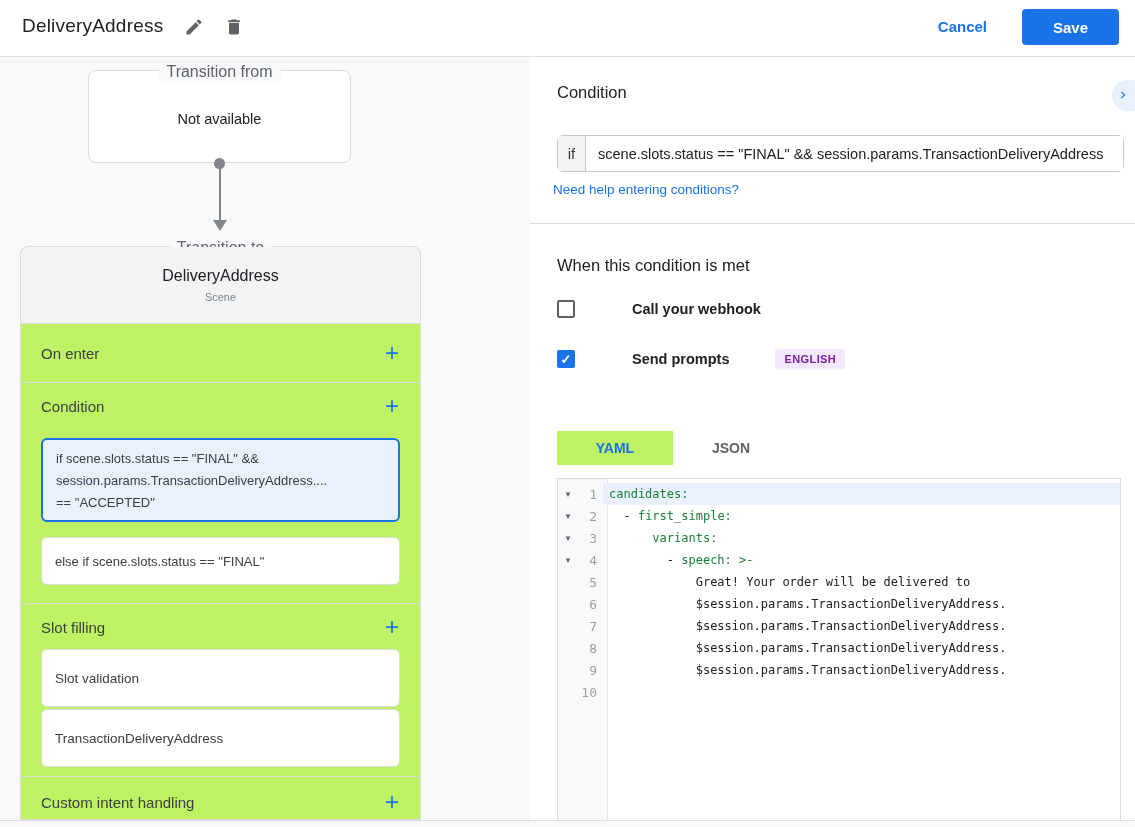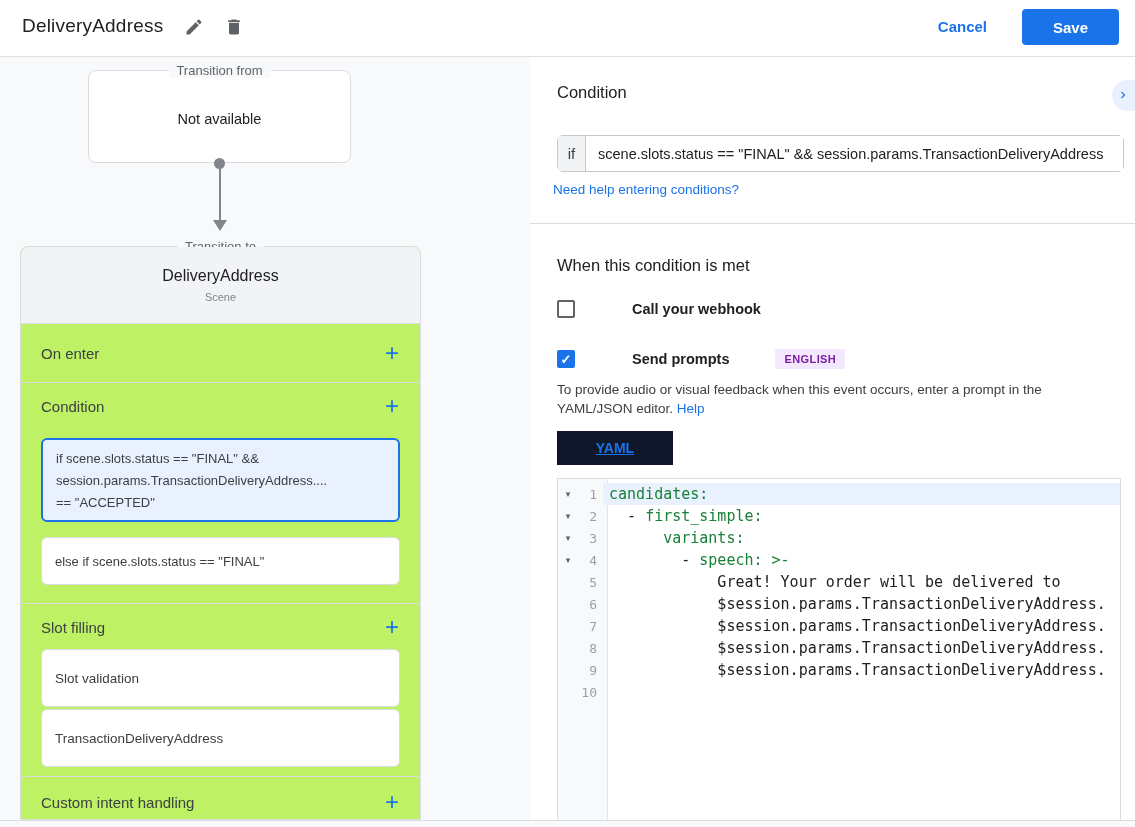--- a/index.html
+++ b/index.html
@@ -10,21 +10,21 @@
   .tb-title { position:absolute; left:22px; top:15px; font-size:19px; color:#202124; letter-spacing:.2px; }
   .icon-btn { position:absolute; top:14px; width:28px; height:28px; border:none; background:transparent; cursor:pointer; display:flex; align-items:center; justify-content:center; }
   .icon-btn svg { fill:#5f6368; }
   #edit-btn { left:180px; }
   #delete-btn { left:220px; }
   .tb-cancel { position:absolute; right:148px; top:18px; color:#1a73e8; font-size:15px; font-weight:600; background:none; border:none; cursor:pointer; }
   .tb-save { position:absolute; right:16px; top:9px; width:97px; height:36px; background:#1a73e8; color:#fff; font-size:15px; font-weight:600; border:none; border-radius:4px; cursor:pointer; }
 
   
   #canvas { position:absolute; left:0; top:57px; width:530px; height:763px; background:#f8f9fa; }
-  .fieldset-legend { position:absolute; top:-8px; left:50%; transform:translateX(-50%); background:#f8f9fa; padding:0 8px; font-size:13px; color:#5f6368; white-space:nowrap; }
+  .fieldset-legend { position:absolute; top:-8px; left:50%; transform:translateX(-50%); background:#f8f9fa; padding:0 8px; font-size:16px; color:#5f6368; white-space:nowrap; }
   #tf-box { position:absolute; left:88px; top:13px; width:263px; height:93px; background:#fff; border:1px solid #dadce0; border-radius:8px; }
   #tf-value { position:absolute; left:0; right:0; top:40px; text-align:center; font-size:14.5px; color:#202124; }
   #connector-dot { position:absolute; left:214px; top:101px; width:11px; height:11px; border-radius:50%; background:#80868b; }
   #connector-line { position:absolute; left:219px; top:106px; width:2px; height:59px; background:#80868b; }
   #connector-arrow { position:absolute; left:213px; top:163px; width:0; height:0; border-left:7px solid transparent; border-right:7px solid transparent; border-top:11px solid #80868b; }
 
   #tt-card { position:absolute; left:20px; top:189px; width:401px; height:574px; background:#bef264; border:1px solid #dadce0; border-radius:8px 8px 0 0; }
   #tt-header { position:absolute; left:0; right:0; top:0; height:77px; background:#f1f3f4; border-bottom:1px solid #dadce0; border-radius:7px 7px 0 0; text-align:center; }
   #tt-title { margin-top:20px; font-size:16px; color:#202124; }
   #tt-sub { margin-top:6px; font-size:11px; color:#80868b; }
@@ -48,31 +48,31 @@
   #help-cond-link { position:absolute; left:23px; top:125px; }
   #detail-div { position:absolute; left:0; right:0; top:166px; border-top:1px solid #dadce0; }
   .check-row { position:absolute; left:27px; display:flex; align-items:center;gap:46px; }
   .checkbox { width:18px; height:18px; border:2px solid #5f6368; border-radius:2px; background:#fff; cursor:pointer; flex:none; }
   .checkbox.checked { border-color:#1a73e8; background:#1a73e8; color:#fff; display:flex; align-items:center; justify-content:center; font-size:13px; font-weight:700; }
   .check-label { margin-left:11px; font-size:14.5px; font-weight:700; color:#202124; cursor:pointer; }
   #lang-badge { background:#f3e8fd; color:#7b1fa2; font-size:11px; font-weight:700; letter-spacing:.4px; padding:4px 9px; border-radius:2px; }
   #prompt-hint { position:absolute; left:27px; top:323px; width:556px; font-size:13.5px; color:#3c4043; line-height:19px; }
   #tabs { position:absolute; left:27px; top:374px; display:flex; }
   .tab { width:116px; height:34px; display:flex; align-items:center; justify-content:center; font-size:14px; font-weight:600; cursor:pointer; }
-  .tab.active { background:#0f172a; color:#1a73e8;text-decoration:underline; }
+  .tab.active { background:#bef264; color:#1a73e8; }
   .tab.inactive { color:#5f6368; }
 
   
   #editor { position:absolute; left:27px; top:421px; width:564px; height:343px; border:1px solid #dadce0; background:#fff; overflow:hidden; }
   #gutter-bg { position:absolute; left:0; top:0; bottom:0; width:50px; background:#f8f9fa; border-right:1px solid #e4e4e4; }
   #cm-lines { position:absolute; left:0; top:4px; right:0; }
   .cm-line { display:flex; align-items:center; height:22px; position:relative; }
   .cm-fold { width:20px; flex:none; text-align:center; font-size:9px; color:#5f6368; cursor:pointer; }
   .cm-num { width:25px; flex:none; text-align:right; padding-right:6px; font-family:"DejaVu Sans Mono",monospace; font-size:13px; color:#9aa0a6; }
-  .cm-code { flex:1; padding-left:6px; font-family:"DejaVu Sans Mono",monospace; font-size:15px; white-space:pre; overflow:hidden; height:22px; line-height:22px; }
+  .cm-code { flex:1; padding-left:6px; font-family:"DejaVu Sans Mono",monospace; font-size:12px; white-space:pre; overflow:hidden; height:22px; line-height:22px; }
   .cm-code.hl { background:#e8f1fd; }
   .seg-dark { color:#202124; }
   .seg-green { color:#188038; }
 
   #bottom-strip { position:absolute; left:0; top:820px; width:1135px; height:7px; background:#f8f9fa; border-top:1px solid #dadce0; }
 </style>
 </head>
 <body>
 
 <div id="topbar">
@@ -166,24 +166,24 @@
   </div>
 
   <div class="check-row" style="top:292px;">
     <span class="checkbox checked">
         <span>✓</span>
       </span>
     <span class="check-label">Send prompts</span>
     <span id="lang-badge">ENGLISH</span>
   </div>
 
-  <div id="prompt-hint"><span>To provide audio or visual feedback when this event occurs, enter a prompt in the YAML/JSON editor.</span> <a class="link">Help</a></div>
 
   <div id="tabs">
     <div class="tab active">YAML</div>
+    <div class="tab inactive">JSON</div>
   </div>
 
   <div id="editor">
     <div id="gutter-bg"></div>
     <div id="cm-lines">
       <div class="cm-line">
         <span class="cm-fold">▾</span>
         <span class="cm-num">1</span>
         <span class="cm-code hl"><span class="seg-dark"></span><span class="seg-green">candidates:</span></span>
       </div>

